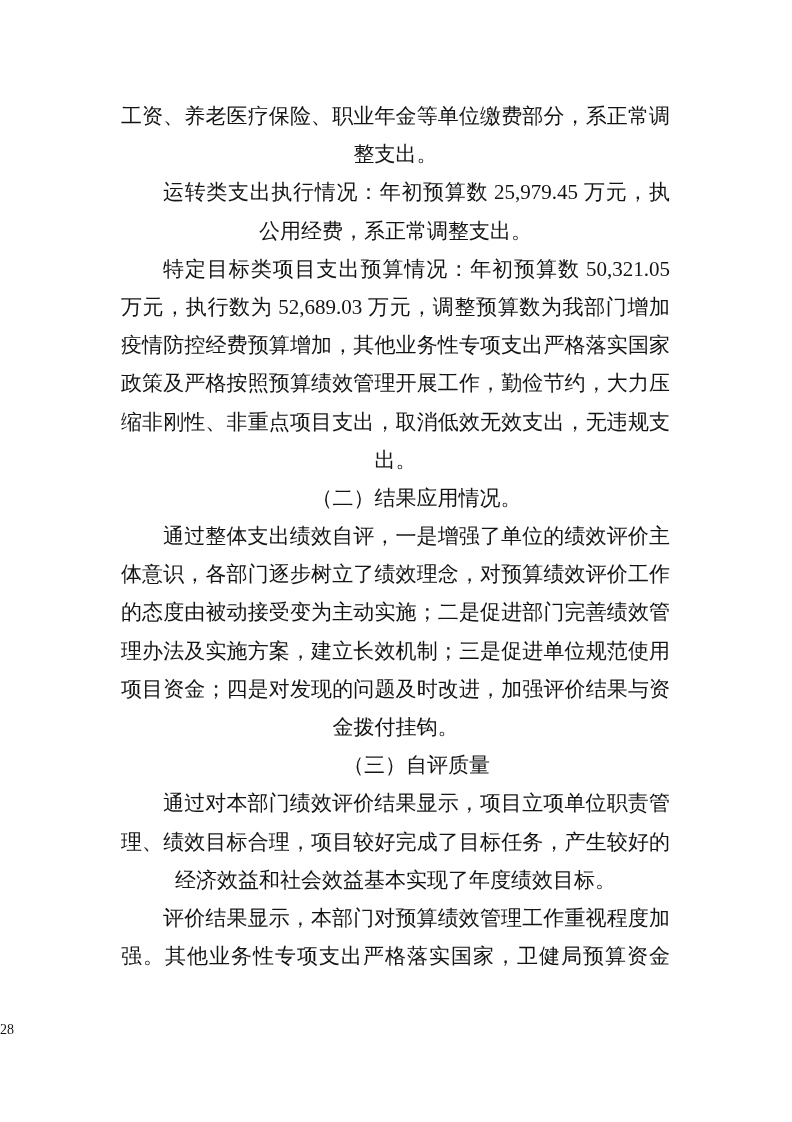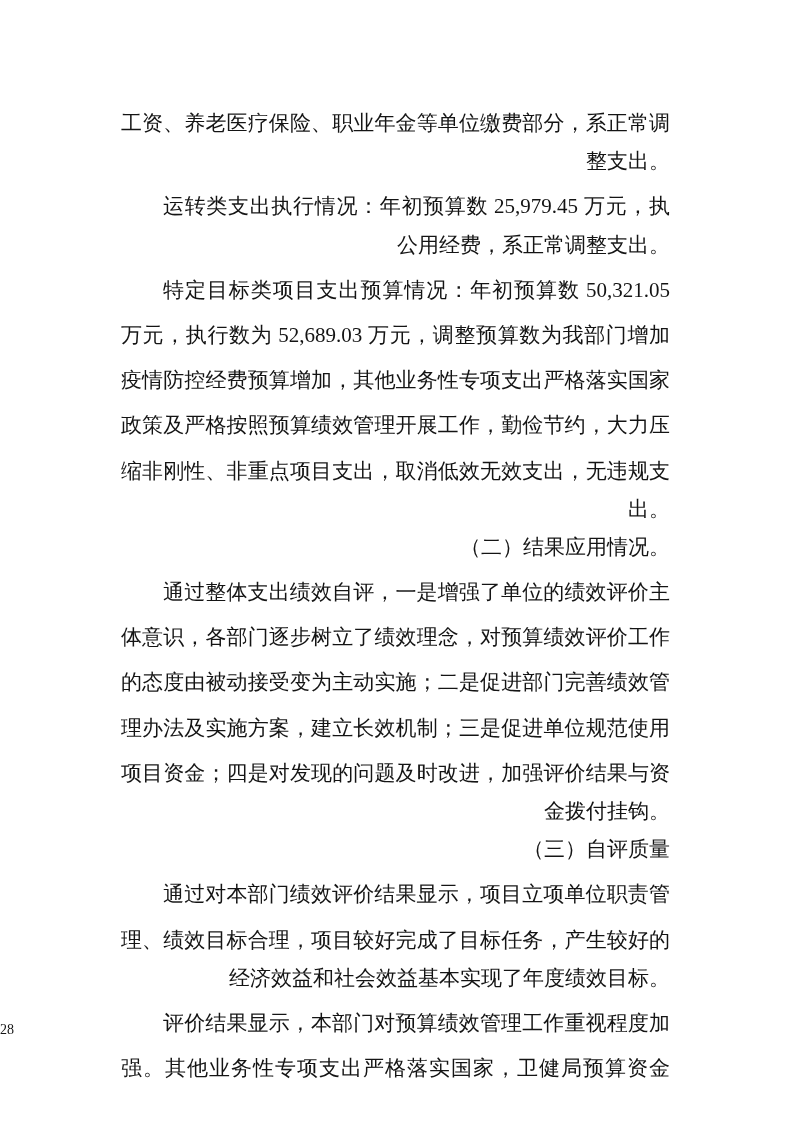--- a/index.html
+++ b/index.html
@@ -20,27 +20,26 @@
     position: absolute;
     left: 121px;
     top: 97px;
     width: 549px;
   }
   .line {
     font-size: 21px;
     height: 38.2px;
     line-height: 38.2px;
     white-space: nowrap;
-    text-align: right;
+    text-align: center;
   }
   .line.j {
     white-space: normal;
     text-align: justify;
     text-align-last: justify;
-    margin-top: 7px;
   }
   .line.indent {
     padding-left: 42px;
   }
   .line.j.indent {
     width: 507px;
   }
   .page-number {
     position: absolute;
     top: 1021px;

